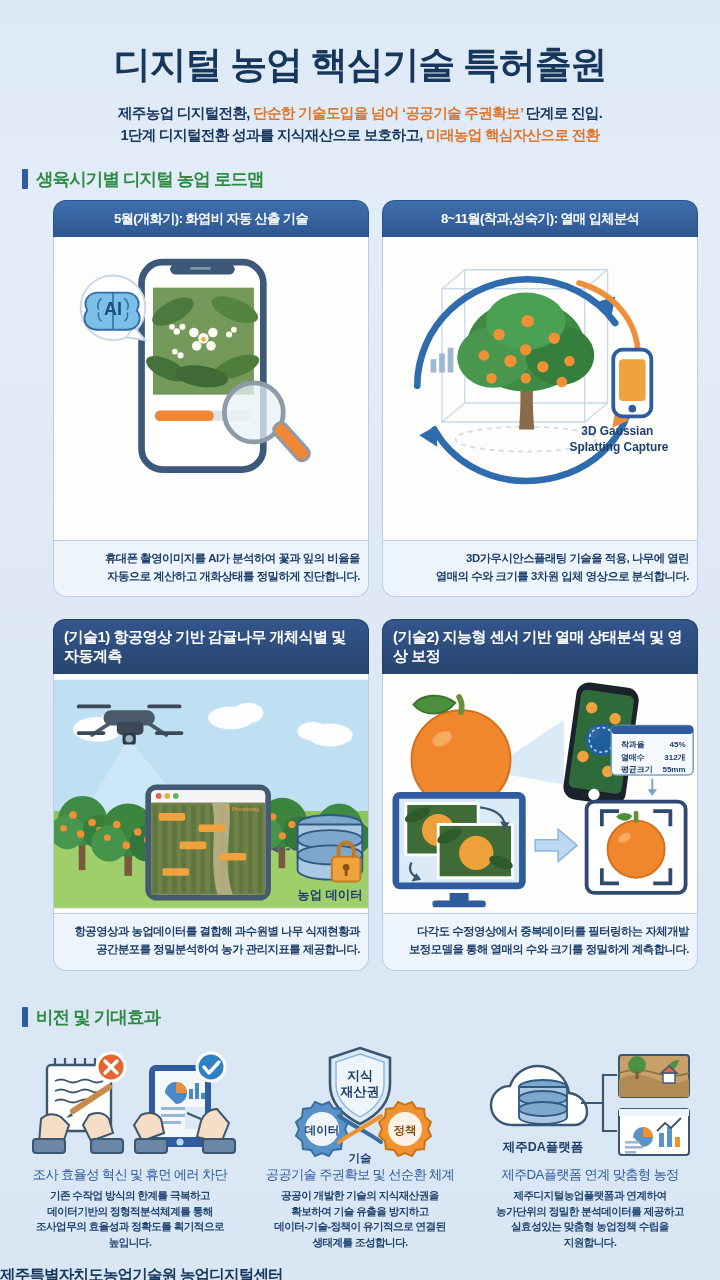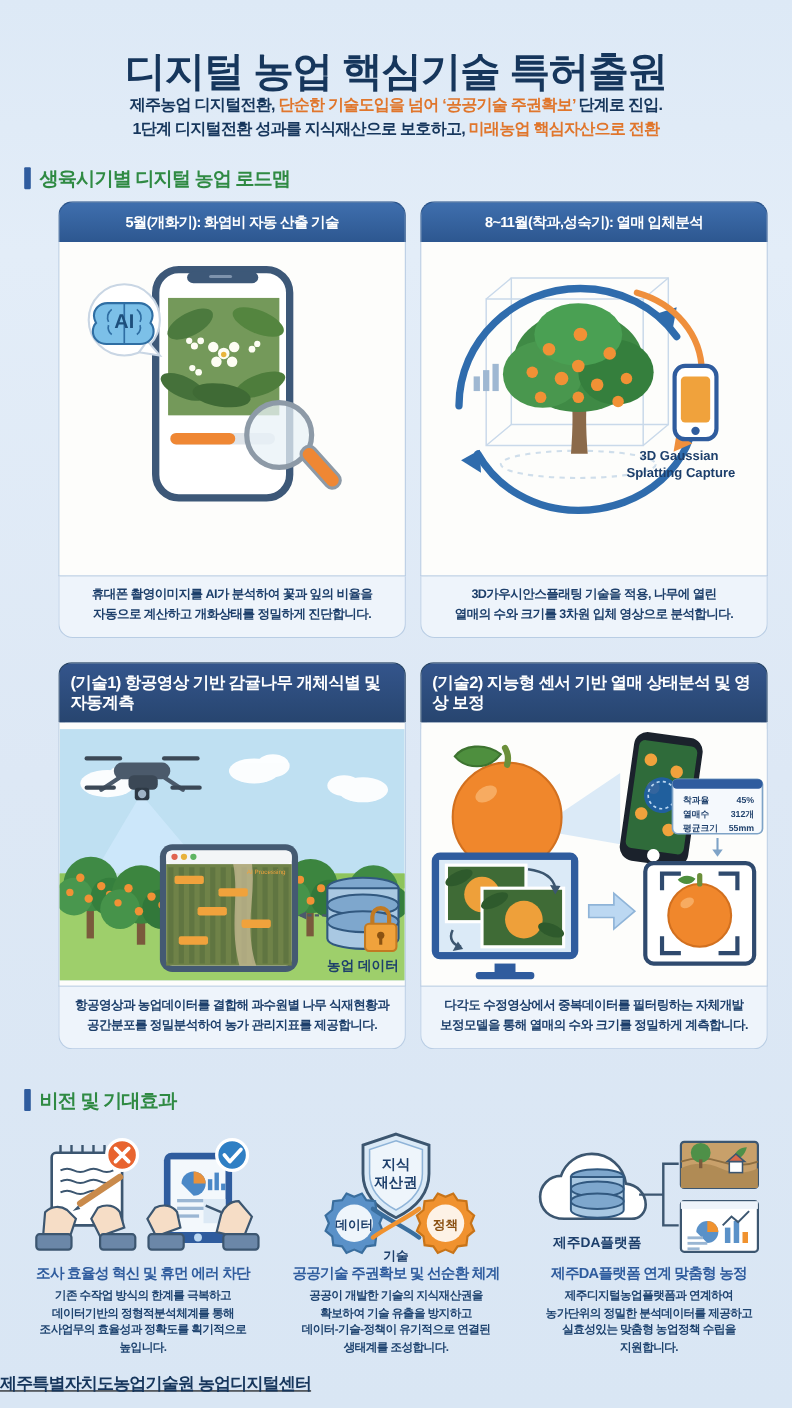--- a/index.html
+++ b/index.html
@@ -15,21 +15,21 @@
     width: 720px; height: 1280px;
     background: linear-gradient(180deg,#dde9f6 0%,#e3edf8 18%,#dde8f5 55%,#d9e6f4 100%);
   }
 
   
   .hdr { padding: 44px 16px 0; text-align: center; }
   .hdr h1 {
     font-size: 37px; font-weight: 900; letter-spacing: -1.2px;
     color: #16365c; line-height: 1.14;
   }
-  .hdr .sub { margin-top: 0; line-height: 1.5; }
+  .hdr .sub { margin-top: 17px; line-height: 1.5; }
   .hdr .sub div { font-size: 14.6px; font-weight: 700; color: #16365c; letter-spacing: -0.7px; }
   .or { color: #e0762c; }
 
   
   .sec-head { display: flex; align-items: center; gap: 8px; margin: 0 0 9px 22px; }
   .sec-bar { width: 6px; height: 20px; background: #2f5c9e; border-radius: 1px; flex: none; }
   .sec-title { font-size: 17.5px; font-weight: 900; color: #2f8a43; letter-spacing: -0.9px; }
 
   
   .grid { display: flex; gap: 13px; padding: 0 22px; margin-left: 31px; }
@@ -42,38 +42,38 @@
     text-align: center; padding: 9px 6px; border-radius: 13px 13px 0 0;
     border: 1px solid #2b5governance; border: 1px solid #2b548a; border-bottom: none;
   }
   .illus {
     background: #fdfdfb; border: 1px solid #b9cde4; border-top: none;
     height: 304px; position: relative; overflow: hidden;
   }
   .cap {
     background: #eef4fb; border: 1px solid #b9cde4; border-top: none;
     border-radius: 0 0 13px 13px;
-    padding: 9px 8px 11px; text-align: center;
+    padding: 9px 8px 11px; text-align: right;
   }
   .cap div { font-size: 11.4px; font-weight: 700; color: #1d3f6b; line-height: 1.55; letter-spacing: -0.5px; }
 
   
   .bar-title {
     background: linear-gradient(180deg,#34558c 0%,#27456f 100%);
     color: #fff; font-size: 15px; font-weight: 800; letter-spacing: -0.5px;
     padding: 8px 10px; border-radius: 12px 12px 0 0; text-align: left;
     border: 1px solid #23405f; border-bottom: none;
   }
   .illus2 { height: 240px; }
 
   
   .vision { display: flex; padding: 6px 12px 0; gap: 4px; }
   .vcol { flex: 1 1 0; text-align: center; padding: 0 5px; }
   .vart { height: 122px; display: flex; align-items: center; justify-content: center; }
-  .vtitle { font-size: 13.3px; font-weight: 700; color: #2f5c9e; letter-spacing: -0.7px; margin-bottom: 4px; }
+  .vtitle { font-size: 13.3px; font-weight: 400; color: #2f5c9e; letter-spacing: -0.7px; margin-bottom: 4px; }
   .vbody { font-size: 10.6px; font-weight: 600; color: #1f4470; line-height: 1.5; letter-spacing: -0.55px; }
 
   
   .footer { text-align: left; margin-top: 14px; text-decoration: underline; }
   .footer span { font-size: 15.5px; font-weight: 800; color: #16365c; letter-spacing: -0.8px; }
 
   svg { display: block; }
 </style>
 </head>
 <body>

